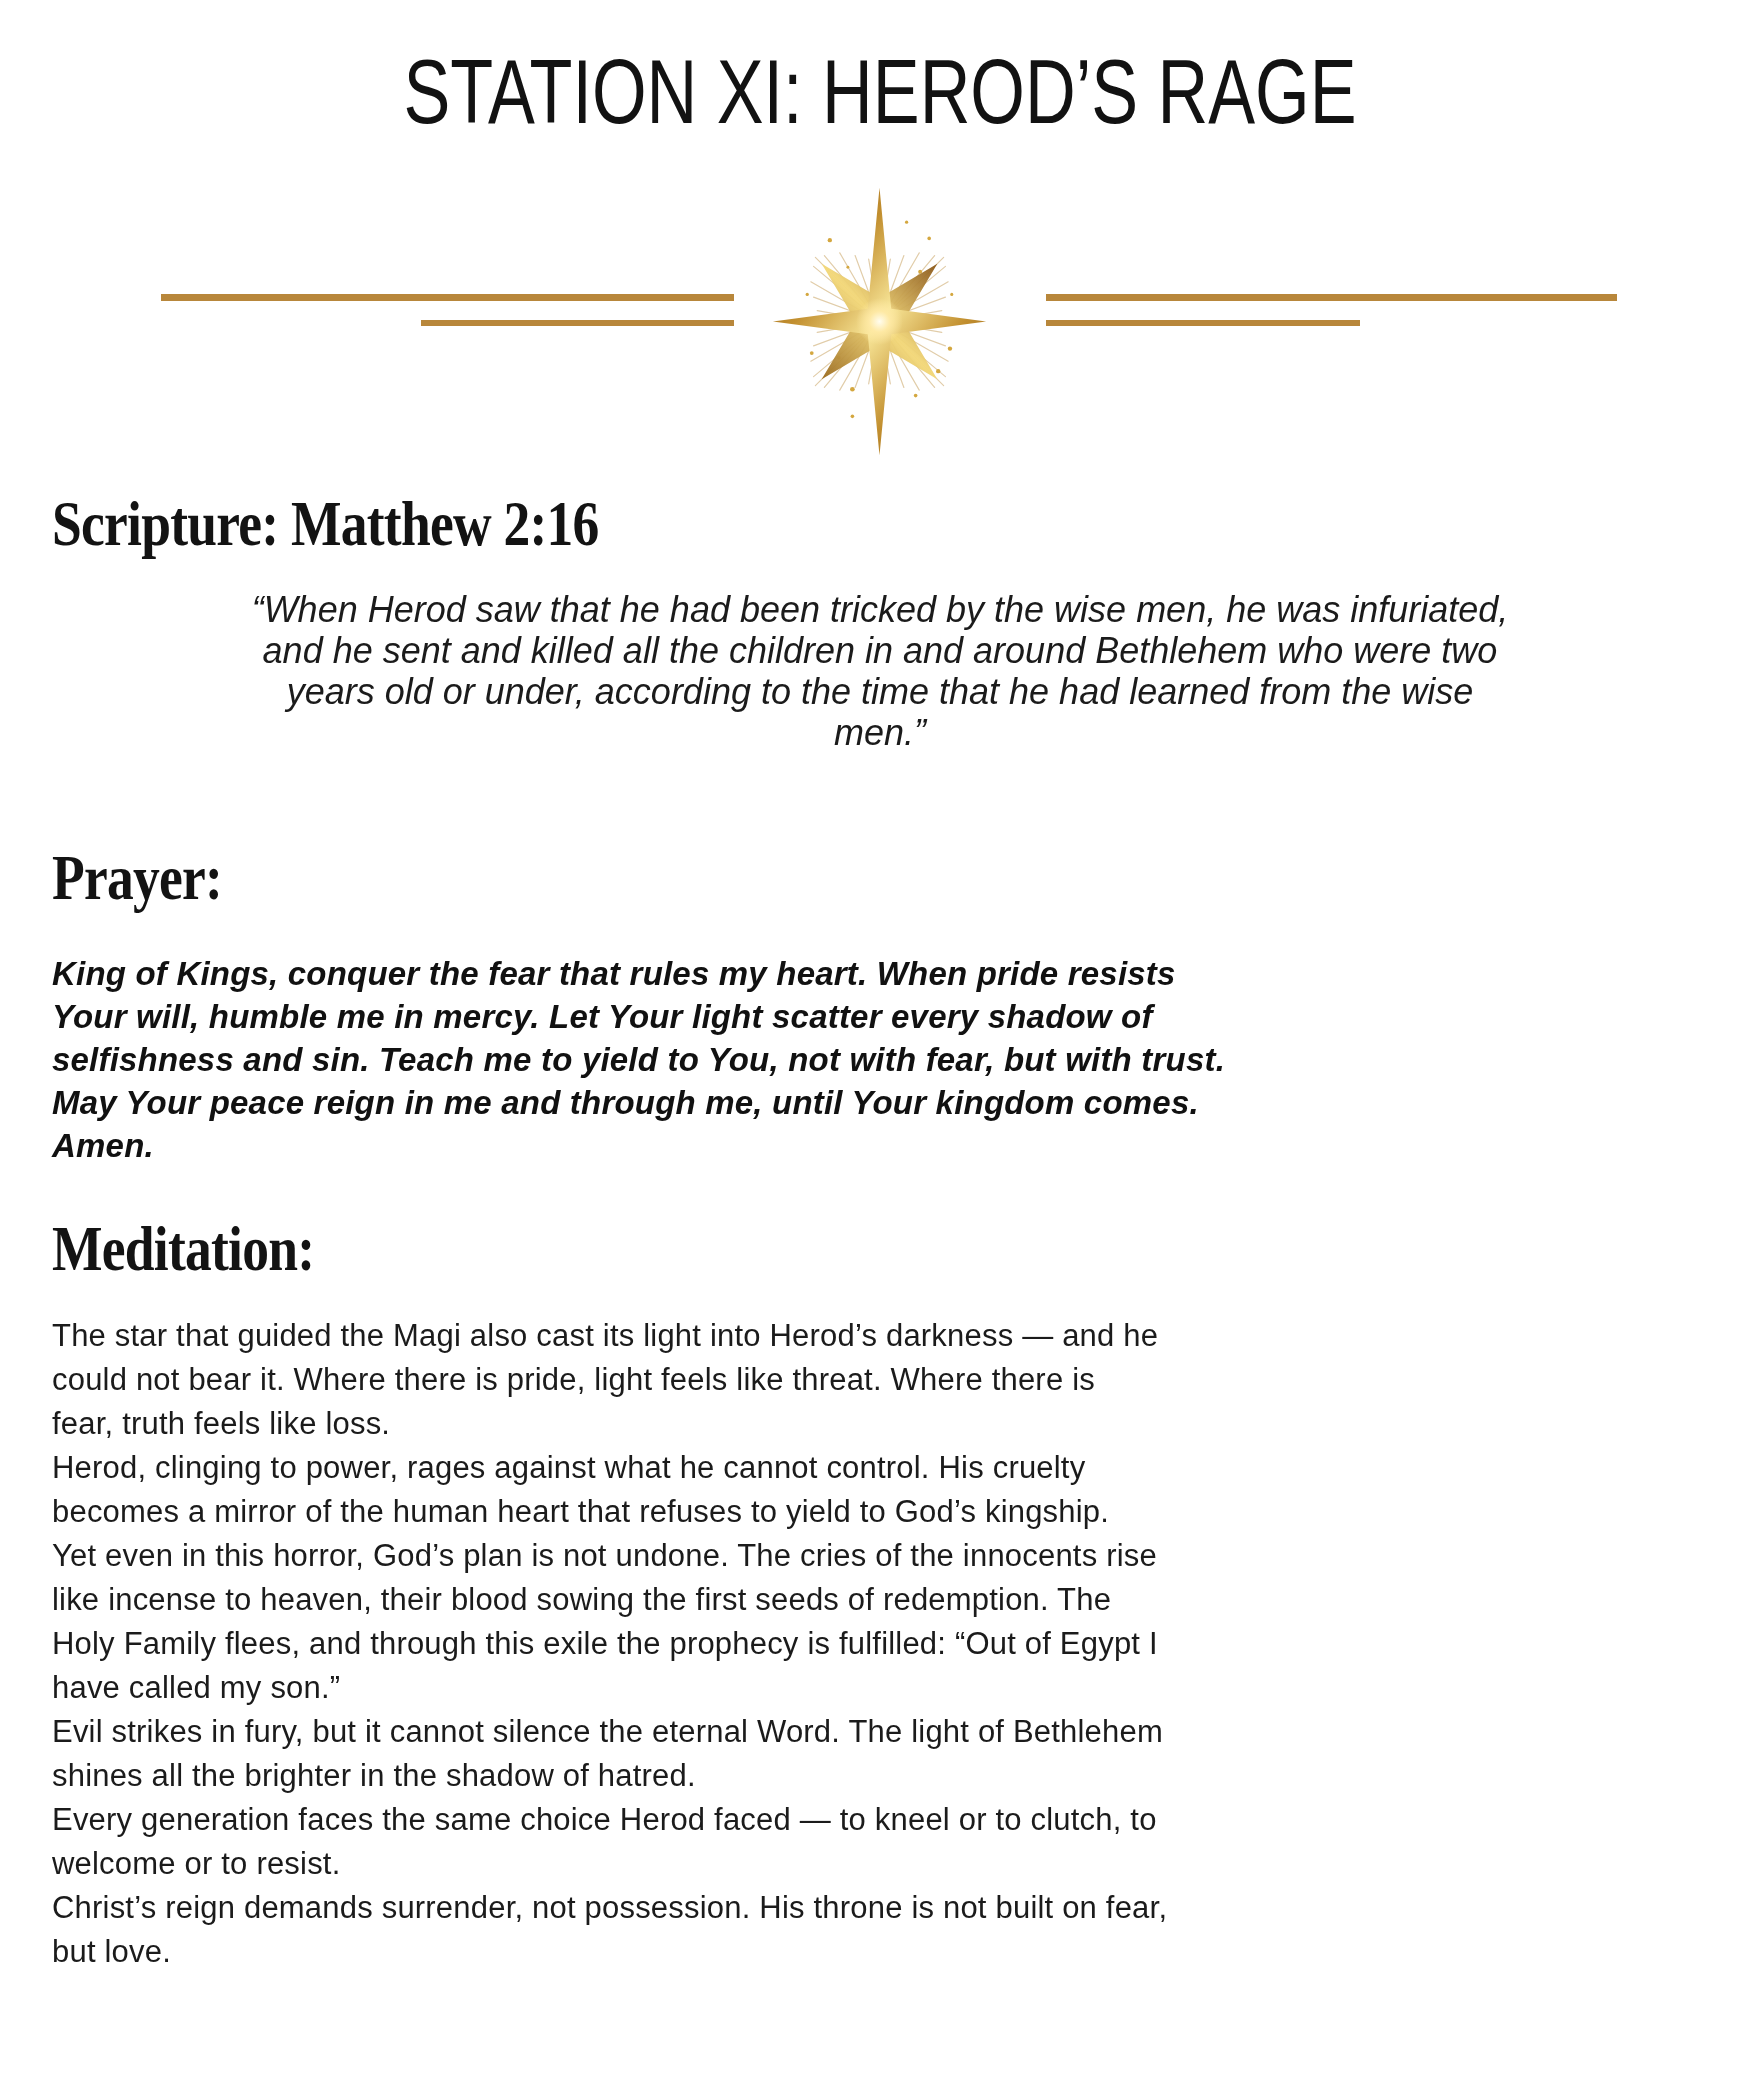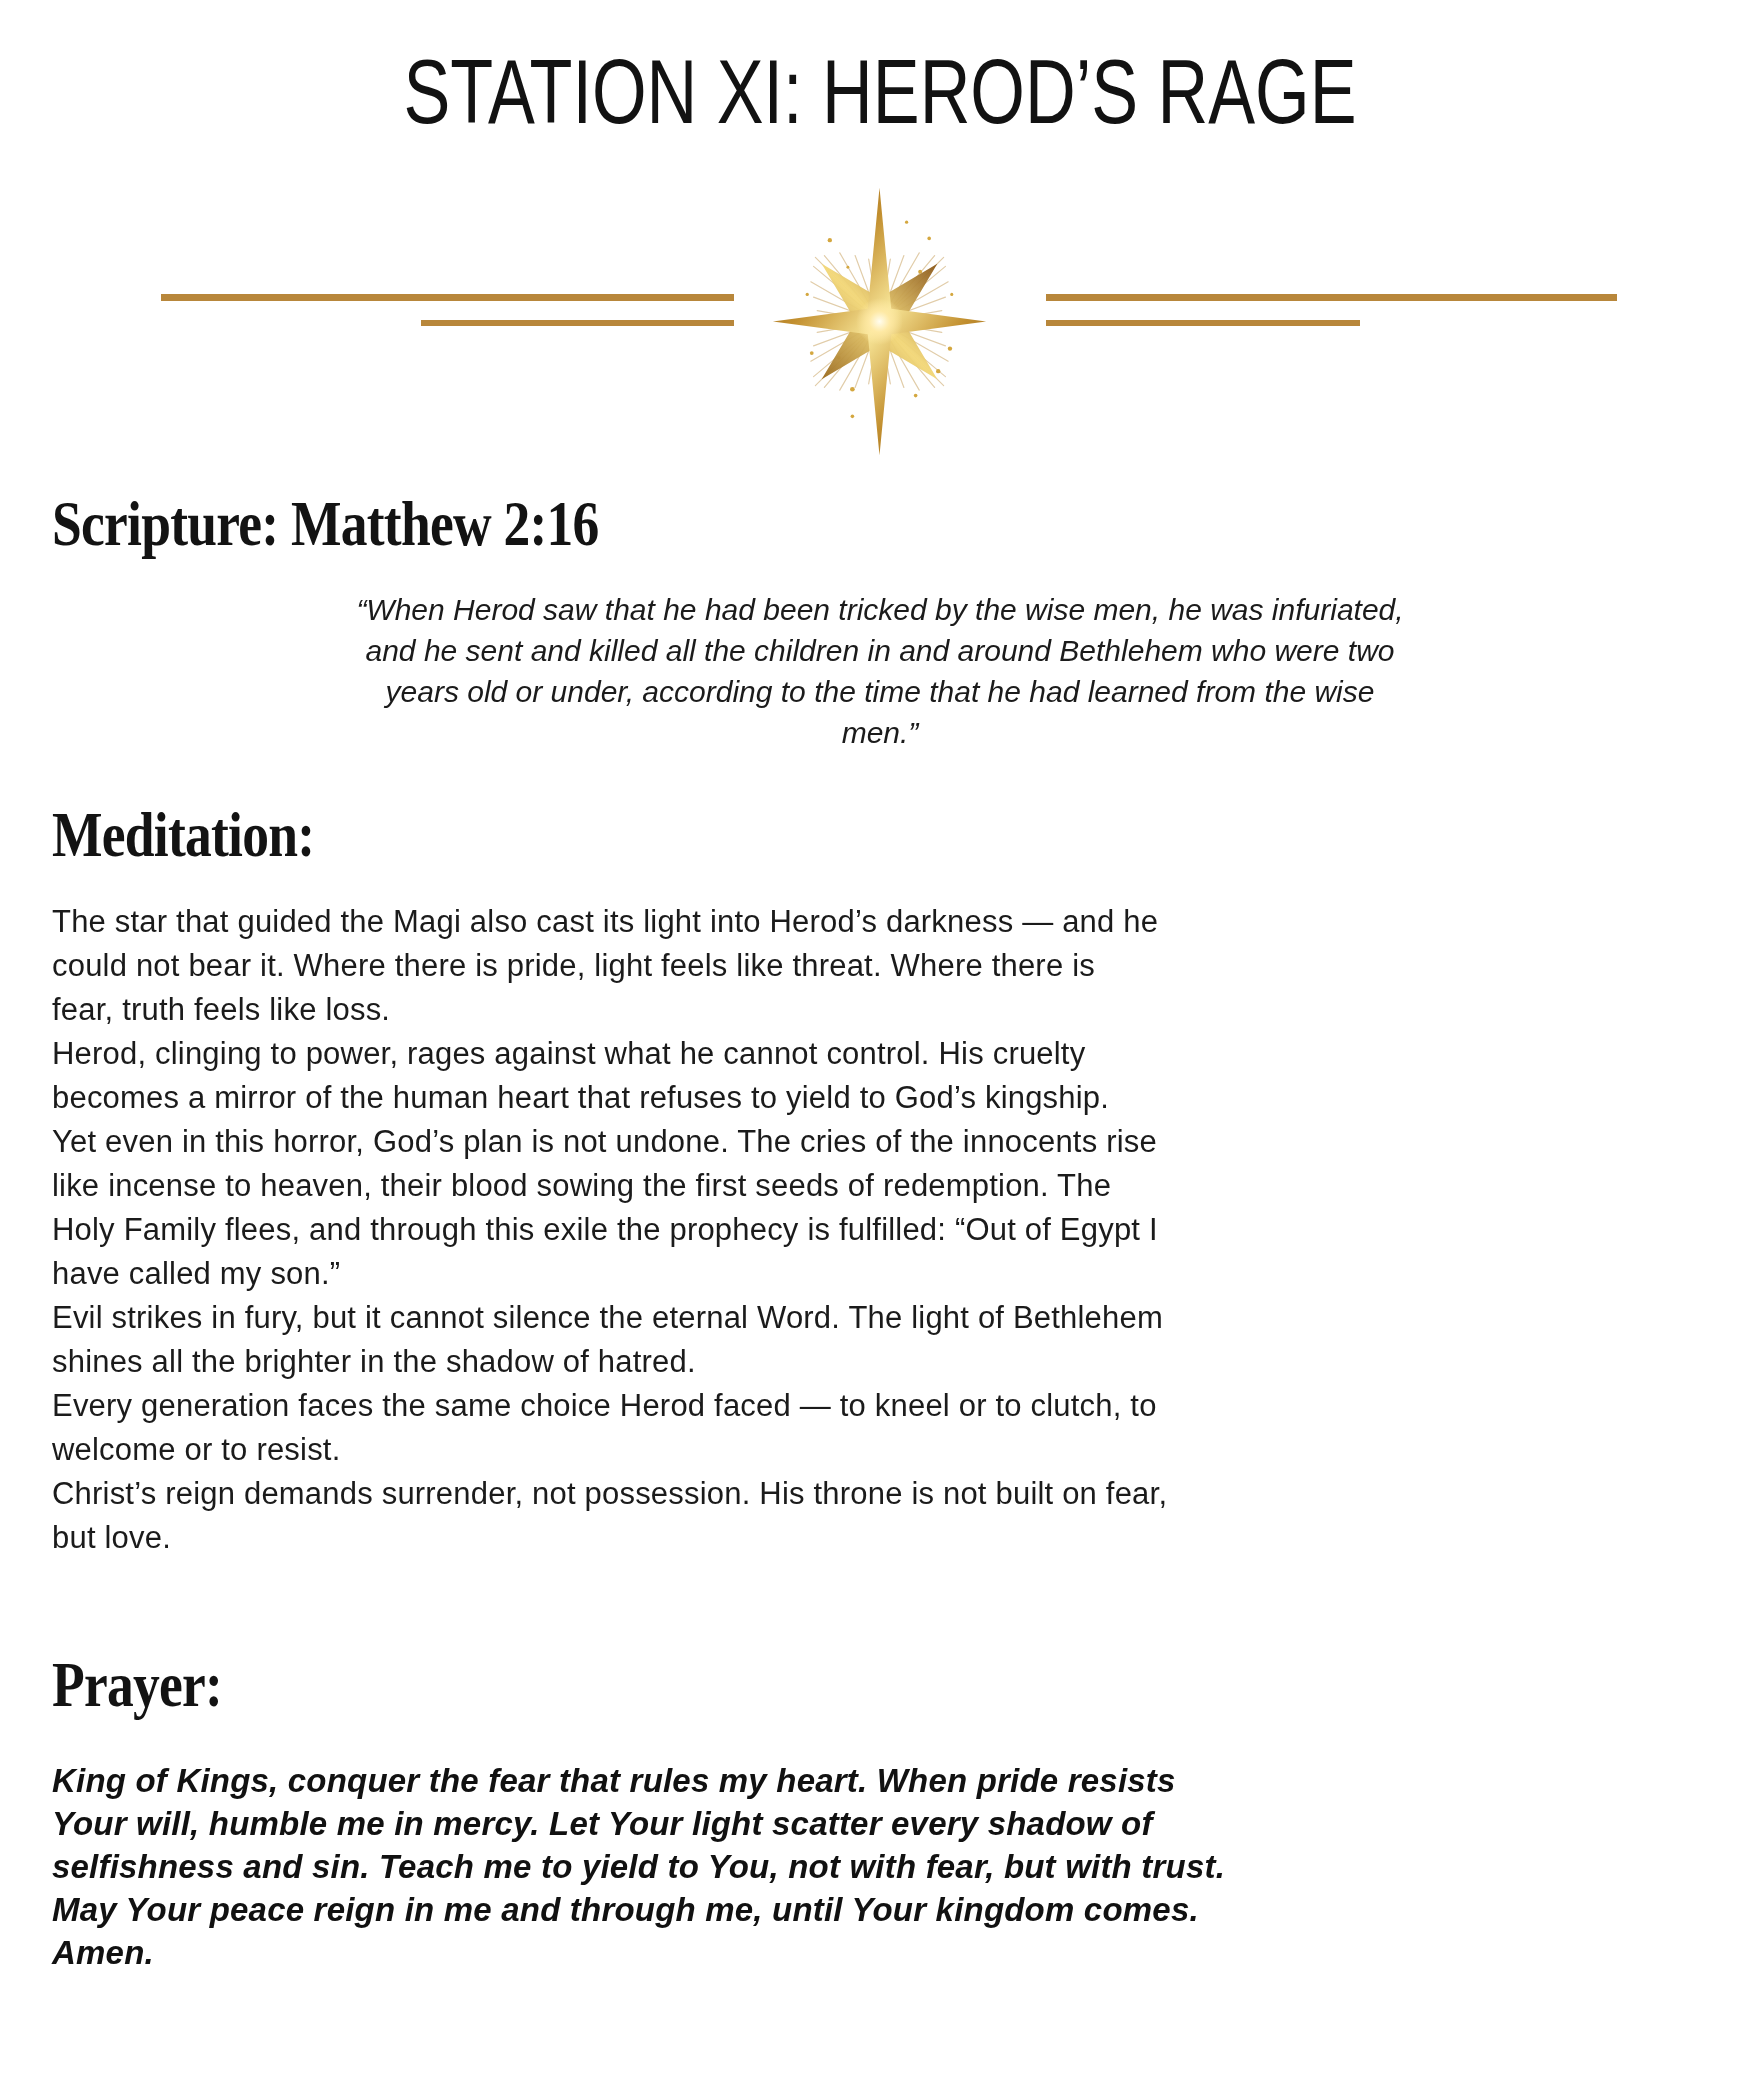--- a/index.html
+++ b/index.html
@@ -42,21 +42,21 @@
     transform-origin:left center;
     margin:0;
     white-space:nowrap;
     color:#131313;
   }
   .scripture-head{margin-top:25px;}
   .quote{
     margin-top:33px;
     text-align:center;
     font-style:italic;
-    font-size:30px;
+    font-size:36px;
     line-height:41px;
     white-space:pre-line;
     color:#1b1b1b;
   }
   .meditation-head{margin-top:51px;}
   .body-lines{
     margin-top:33px;
     font-size:31px;
     line-height:44px;
     white-space:pre-line;
@@ -154,42 +154,42 @@
 
     <section>
       <h2 class="serif-head scripture-head">Scripture: Matthew 2:16</h2>
       <div class="quote">“When Herod saw that he had been tricked by the wise men, he was infuriated,
 and he sent and killed all the children in and around Bethlehem who were two
 years old or under,  according to the time that he had learned from the wise
 men.”</div>
     </section>
 
     <section>
+      <h2 class="serif-head prayer-head">Prayer:</h2>
+      <div class="prayer-lines">King of Kings, conquer the fear that rules my heart.  When pride resists
+ Your will, humble me in mercy.  Let Your light scatter every shadow of
+selfishness and sin.  Teach me to yield to You, not with fear, but with trust.
+ May Your peace reign in me and through me, until Your kingdom comes.
+Amen.</div>
+    </section>
+
+    <section>
       <h2 class="serif-head meditation-head">Meditation:</h2>
       <div class="body-lines">The star that guided the Magi also cast its light into Herod’s darkness — and he
 could not bear it. Where there is pride, light feels like threat.  Where there is
 fear, truth feels like loss.
 Herod, clinging to power, rages against what he cannot control. His cruelty
 becomes a mirror of the human heart that refuses to yield to God’s kingship.
 Yet even in this horror, God’s plan is not undone. The cries of the innocents rise
 like incense to heaven, their blood sowing the first seeds of redemption. The
 Holy Family flees, and through this exile the prophecy is fulfilled: “Out of Egypt I
 have called my son.”
 Evil strikes in fury, but it cannot silence the eternal Word. The light of Bethlehem
 shines all the brighter in the shadow of hatred.
 Every generation faces the same choice Herod faced — to kneel or to clutch, to
 welcome or to resist.
 Christ’s reign demands surrender, not possession. His throne is not built on fear,
 but love.</div>
     </section>
 
-    <section>
-      <h2 class="serif-head prayer-head">Prayer:</h2>
-      <div class="prayer-lines">King of Kings, conquer the fear that rules my heart.  When pride resists
- Your will, humble me in mercy.  Let Your light scatter every shadow of
-selfishness and sin.  Teach me to yield to You, not with fear, but with trust.
- May Your peace reign in me and through me, until Your kingdom comes.
-Amen.</div>
-    </section>
-
   </div>
 </div>
 
 
 </body></html>

